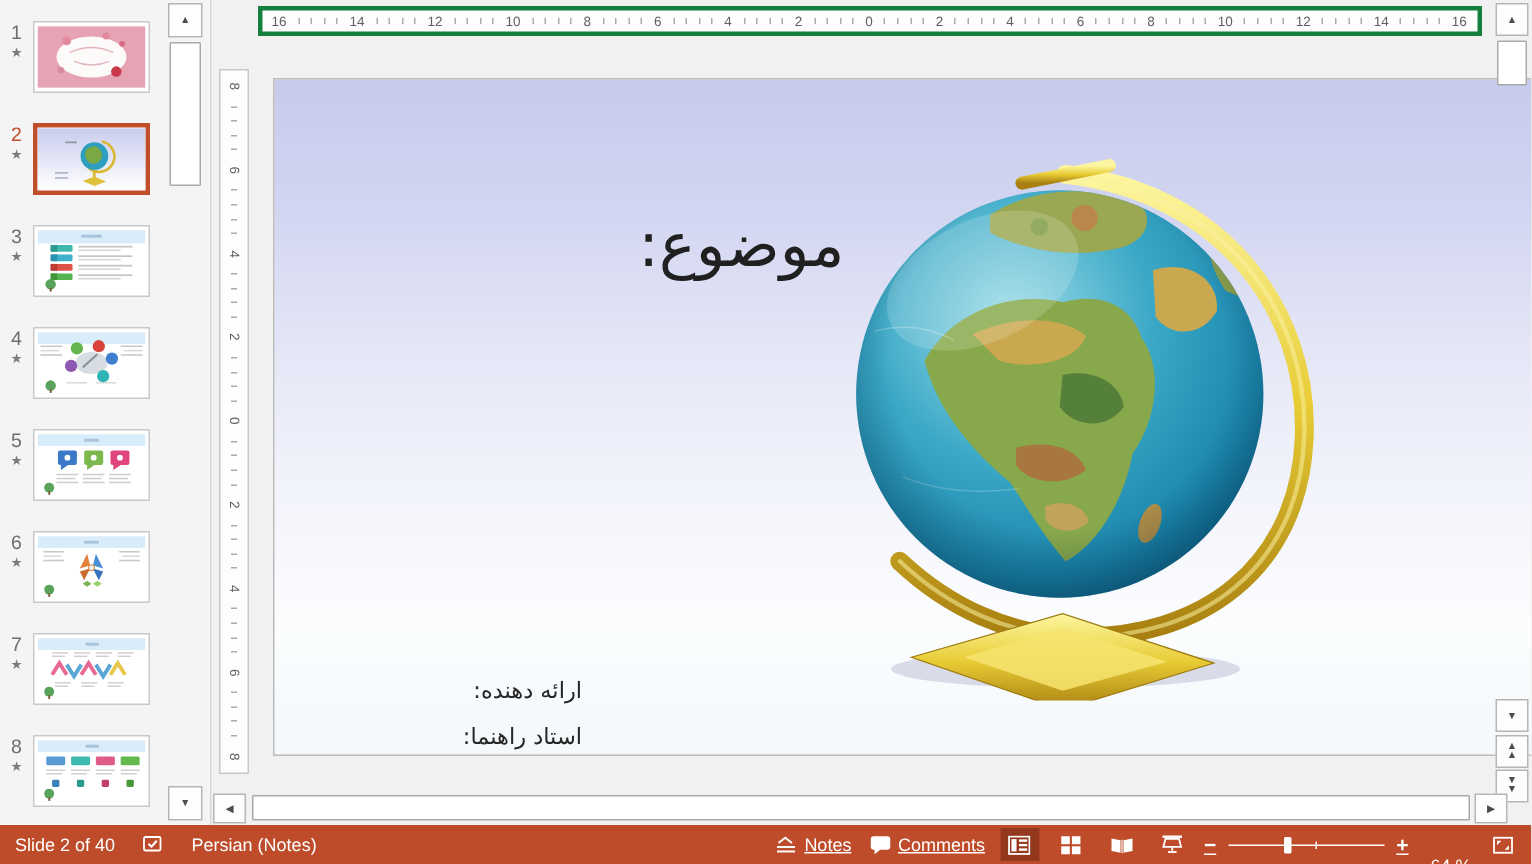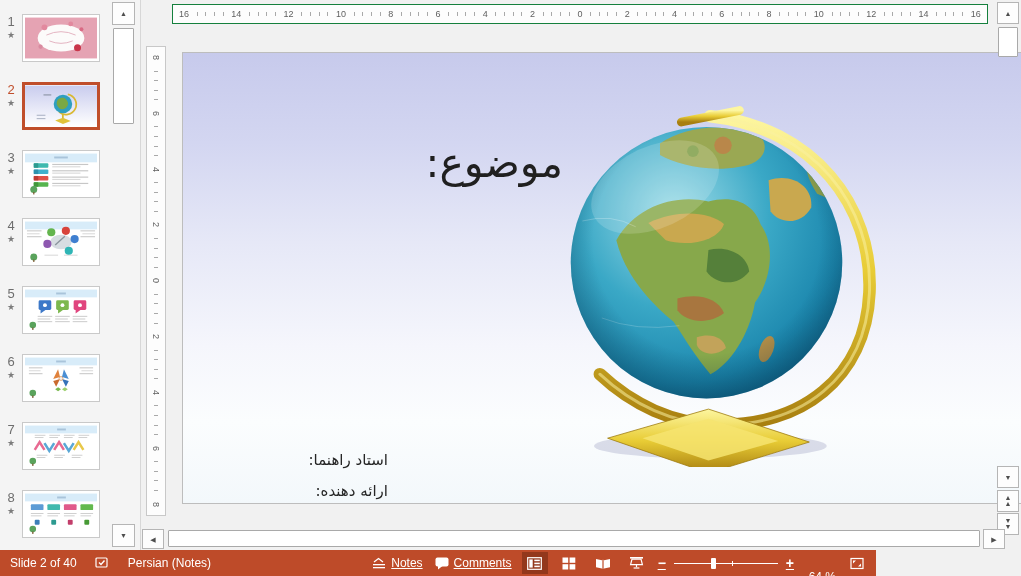--- a/index.html
+++ b/index.html
@@ -22,40 +22,40 @@
   .thumb-row.selected .thumb-frame{border:3px solid #C04E2B;padding:0;}
   .thumb-row.selected .thumb-num{color:#C04E2B;}
 
   
   .sbtn{position:absolute;background:#fdfdfd;border:1px solid #b5b5b5;color:#4d4d4d;
         display:flex;align-items:center;justify-content:center;font-size:7px;line-height:1;box-sizing:border-box;}
   .sthumb{position:absolute;background:#ffffff;border:1px solid #a9a9a9;border-radius:1px;box-sizing:border-box;}
   .dbl{display:flex;flex-direction:column;gap:0px;font-size:7px;line-height:6px;}
 
   
-  .hruler{position:absolute;left:172px;top:4px;width:816px;height:20px;background:#fdfdfd;border:1px solid #15803d;
+  .hruler{position:absolute;left:172px;top:4px;width:816px;height:20px;background:#fdfdfd;border:3px solid #15803d;
           display:flex;align-items:center;justify-content:space-between;padding:0 6px;box-sizing:border-box;}
   .hruler .rnum{font-size:9px;color:#5f5f5f;line-height:1;}
   .hruler .tick{width:1px;height:4px;background:#a9a9a9;}
   .vruler{position:absolute;left:146px;top:46px;width:20px;height:470px;background:#fdfdfd;border:1px solid #c8c8c8;
           display:flex;flex-direction:column;align-items:center;justify-content:space-between;padding:6px 0;box-sizing:border-box;}
   .vruler .rnum{font-size:9px;color:#5f5f5f;line-height:1;transform:rotate(90deg);}
   .vruler .tick{width:4px;height:1px;background:#a9a9a9;}
 
   
   .slide{position:absolute;left:182px;top:52px;width:966px;height:452px;border:1px solid #bdbdbd;box-sizing:border-box;
          background:linear-gradient(180deg,#c7caec 0%,#d3d6f1 20%,#e6e8f7 42%,#f5f6fc 65%,#fbfdfe 82%,#f3f8fb 100%);overflow:hidden;}
   .slide-title{position:absolute;left:195px;top:86px;width:185px;text-align:right;direction:rtl;
                font-family:"DejaVu Sans",sans-serif;font-size:41px;color:#202020;}
   .slide-footer{position:absolute;left:50px;top:392px;width:155px;text-align:right;direction:rtl;
                 font-family:"DejaVu Sans",sans-serif;font-size:15px;color:#262626;line-height:31px;}
   .globe{position:absolute;left:380px;top:48px;width:320px;height:366px;}
 
   
-  .status{position:absolute;left:0;top:550px;width:876px;height:26px;background:#BE4B29;color:#fff;
+  .status{position:absolute;left:0;top:550px;width:1021px;height:26px;background:#BE4B29;color:#fff;
           display:flex;align-items:center;font-size:12px;}
   .status .left{display:flex;align-items:center;gap:16px;margin-left:10px;}
   .status .spacer{flex:1;}
   .status .right{display:flex;align-items:center;gap:8px;margin-right:6px;text-decoration:underline;}
   .sb-item{display:flex;align-items:center;gap:5px;padding:0 2px;height:26px;}
   .vbtn{width:26px;height:22px;display:flex;align-items:center;justify-content:center;}
   .vbtn.active{background:#93381C;}
   .ztrack{position:relative;width:104px;height:13px;}
   .ztrack .line{position:absolute;left:0;right:0;top:6px;height:1px;background:#fff;}
   .ztrack .mid{position:absolute;left:58px;top:4px;width:1px;height:5px;background:#fff;}
@@ -514,22 +514,22 @@
       <path d="M152 12 C258 24 320 104 316 194 C312 282 246 332 158 330 C114 329 72 310 38 278" stroke="url(#gold2)" stroke-width="13" fill="none" stroke-linecap="round"></path>
       <path d="M152 12 C258 24 320 104 316 194 C312 282 246 332 158 330 C114 329 72 310 38 278" stroke="#faf0a0" stroke-width="3" fill="none" stroke-linecap="round" opacity="0.55"></path>
       <line x1="122" y1="18" x2="182" y2="6" stroke="url(#gold2)" stroke-width="9" stroke-linecap="round"></line>
 
       <path d="M152 322 C154 332 148 340 134 348 L178 348 C162 338 158 330 159 322 Z" fill="url(#gold)" stroke="#a8820f" stroke-width="0.6"></path>
       <polygon points="46,344 150,314 254,348 150,380" fill="url(#gold2)" stroke="#9d7a0e" stroke-width="0.8"></polygon>
       <polygon points="82,344 150,324 222,347 150,367" fill="#f6e470" opacity="0.85"></polygon>
     </svg>
 
     <div class="slide-footer">
+      <div>ارائه دهنده:</div>
       <div>استاد راهنما:</div>
-      <div>ارائه دهنده:</div>
     </div>
   </div>
 
   <div class="sbtn" style="left:997px;top:2px;width:22px;height:22px;">▲</div>
   <div class="sthumb" style="left:998px;top:27px;width:20px;height:30px;"></div>
   <div class="sbtn" style="left:997px;top:466px;width:22px;height:22px;">▼</div>
   <div class="sbtn" style="left:997px;top:490px;width:22px;height:22px;">
       <span class="dbl">
         <span>▲</span>
         <span>▲</span>

